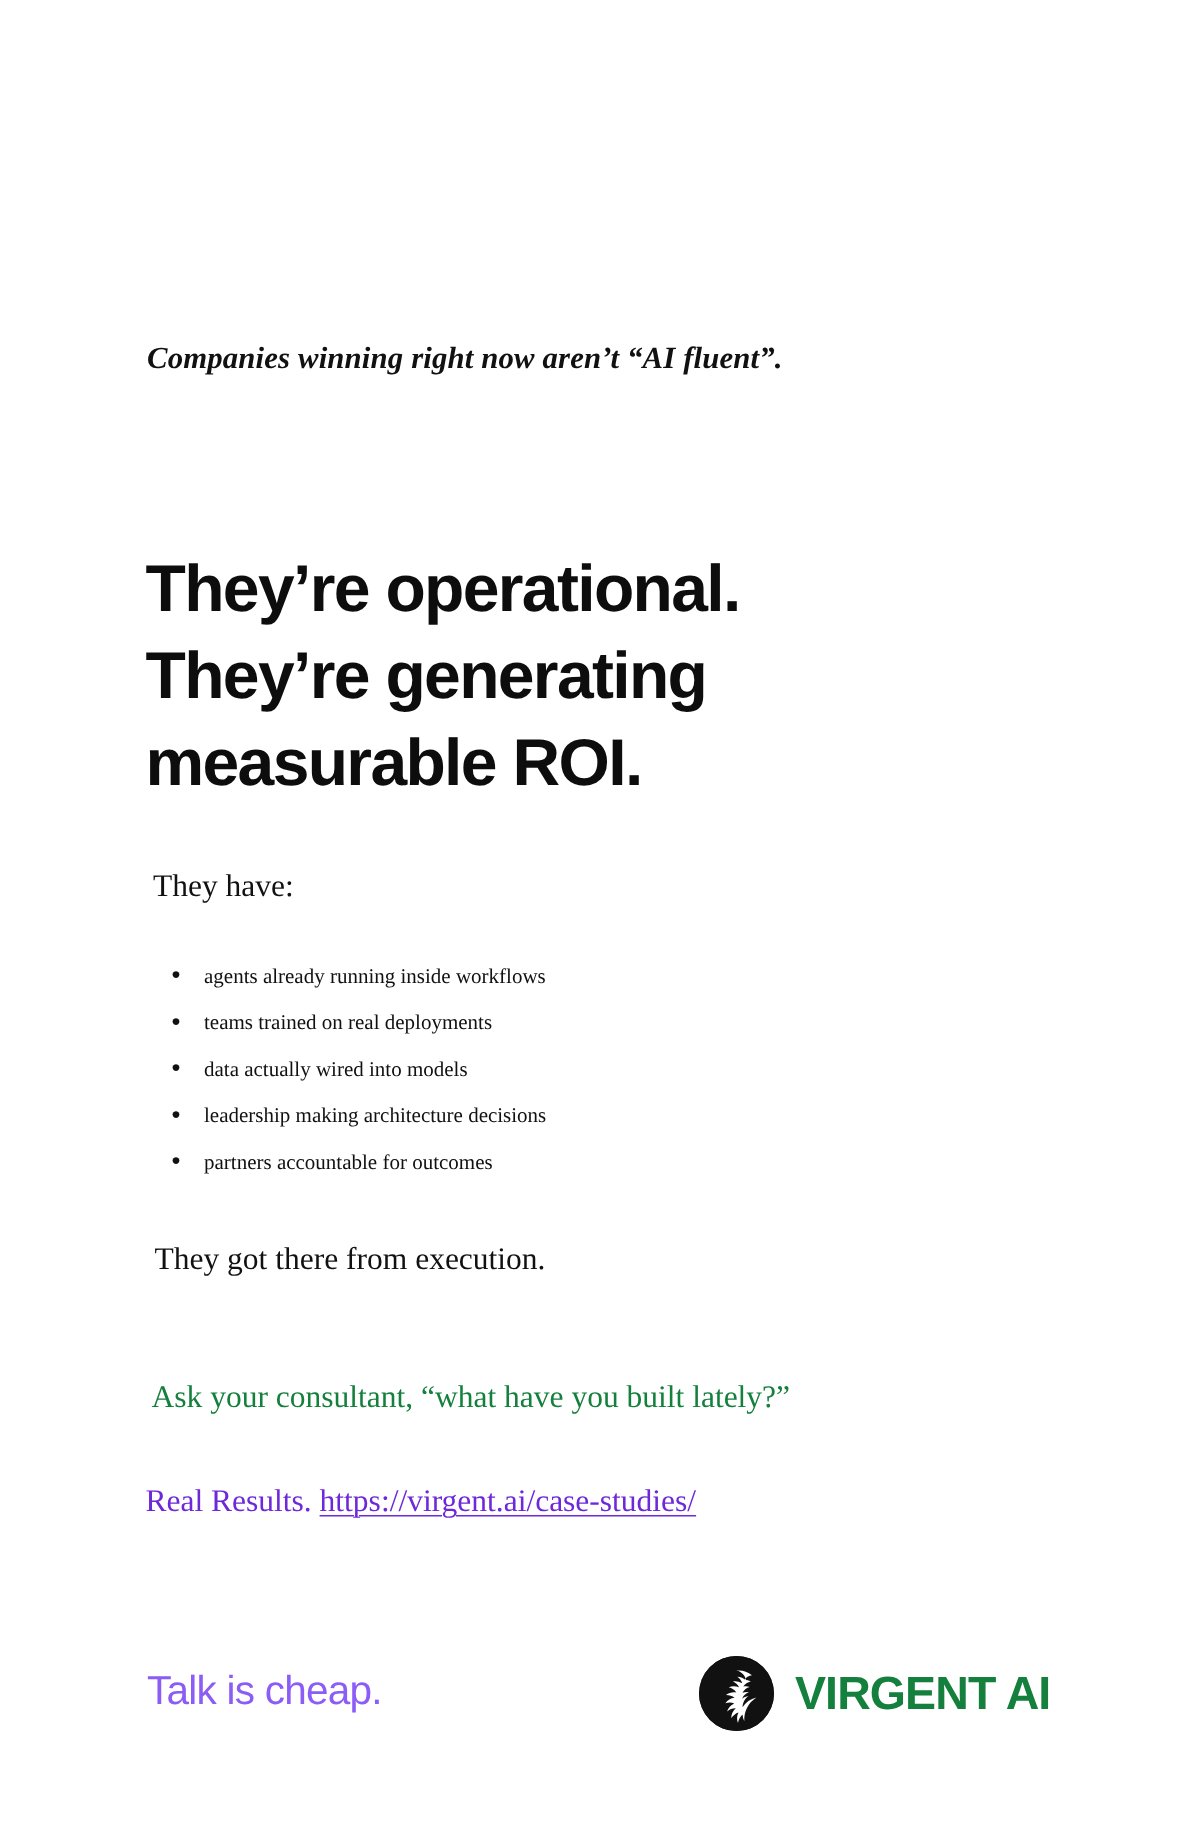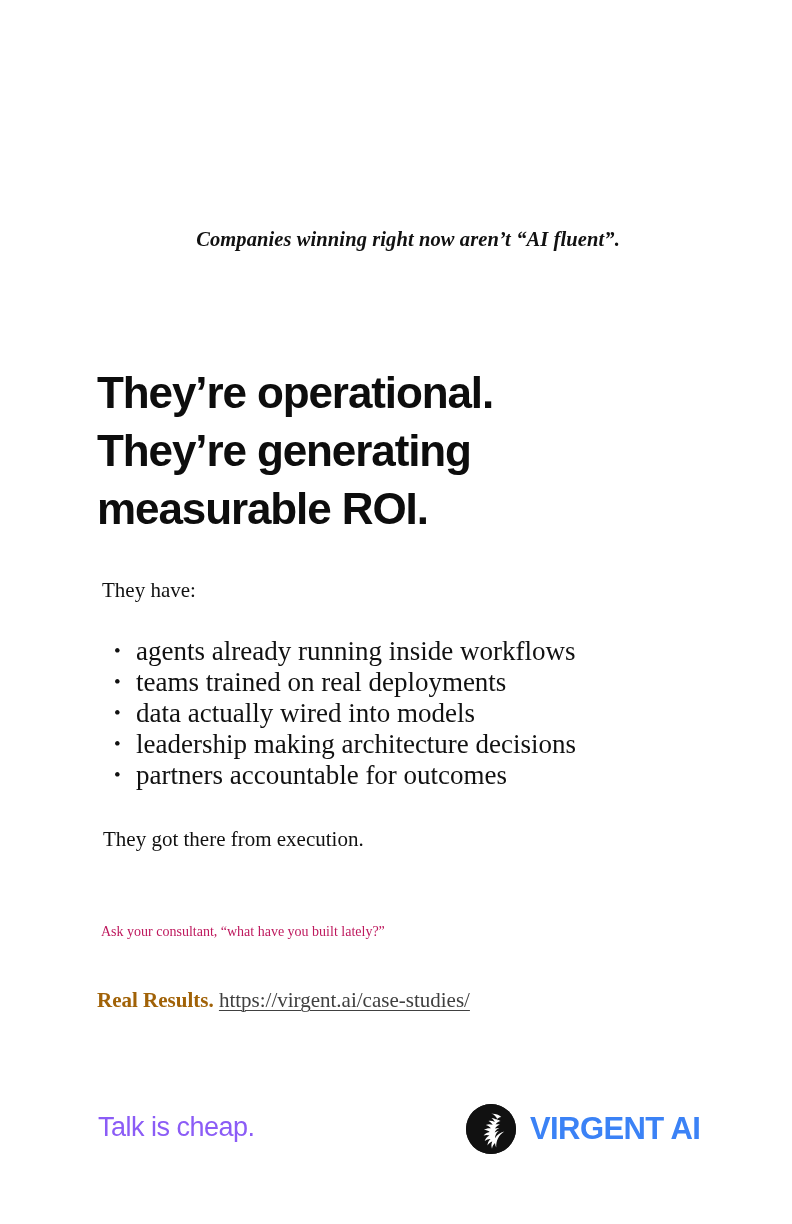--- a/index.html
+++ b/index.html
@@ -27,21 +27,20 @@
     left: 98px;
     top: 228px;
     width: 620px;
     font-family: "Liberation Serif", serif;
     font-style: italic;
     font-weight: 700;
     font-size: 20.5px;
     letter-spacing: 0.1px;
     color: #111111;
     white-space: nowrap;
-    text-align: center;
   }
 
   
   .headline {
     position: absolute;
     left: 97px;
     top: 336px;
     width: 640px;
     font-family: "Liberation Sans", sans-serif;
     font-weight: 700;
@@ -67,21 +66,21 @@
     position: absolute;
     left: 104px;
     top: 636px;
     margin: 0;
     padding: 0 0 0 32px;
     list-style: none;
     width: 640px;
   }
   ul.bullets li {
     position: relative;
-    font-size: 27px;
+    font-size: 14px;
     line-height: 31px;
     color: #111111;
     white-space: nowrap;
   }
   ul.bullets li::before {
     content: "\2022";
     position: absolute;
     left: -22px;
     top: -1px;
     font-size: 19px;
@@ -96,40 +95,40 @@
     font-size: 21px;
     line-height: 31px;
     color: #111111;
   }
   .para-a span { display: block; white-space: nowrap; }
 
   .para-b {
     position: absolute;
     left: 101px;
     top: 917px;
-    font-size: 14px;
+    font-size: 21px;
     line-height: 29px;
-    color: #be185d;
+    color: #15803d;
     white-space: nowrap;
   }
 
   .results {
     position: absolute;
     left: 97px;
     top: 986px;
     font-size: 21px;
     line-height: 29px;
     white-space: nowrap;
   }
   .results .label {
-    font-weight: 700;
-    color: #a16207;
+    font-weight: 400;
+    color: #6d28d9;
   }
   .results .link {
-    color: #404040;
+    color: #6d28d9;
     text-decoration: underline;
     text-underline-offset: 3px;
     text-decoration-thickness: 1.4px;
   }
 
   
   .tagline {
     position: absolute;
     left: 98px;
     top: 1112px;
@@ -156,21 +155,21 @@
     background: #111111;
     position: relative;
     flex: 0 0 auto;
   }
   .brand-mark svg { display: block; }
   .brand-name {
     font-family: "Liberation Sans", sans-serif;
     font-weight: 700;
     font-size: 31px;
     letter-spacing: -0.6px;
-    color: #3b82f6;
+    color: #15803d;
     white-space: nowrap;
   }
 </style>
 </head>
 <body>
 
 <div class="page">
 
   <div class="kicker">Companies winning right now aren’t “AI fluent”.</div>
 

